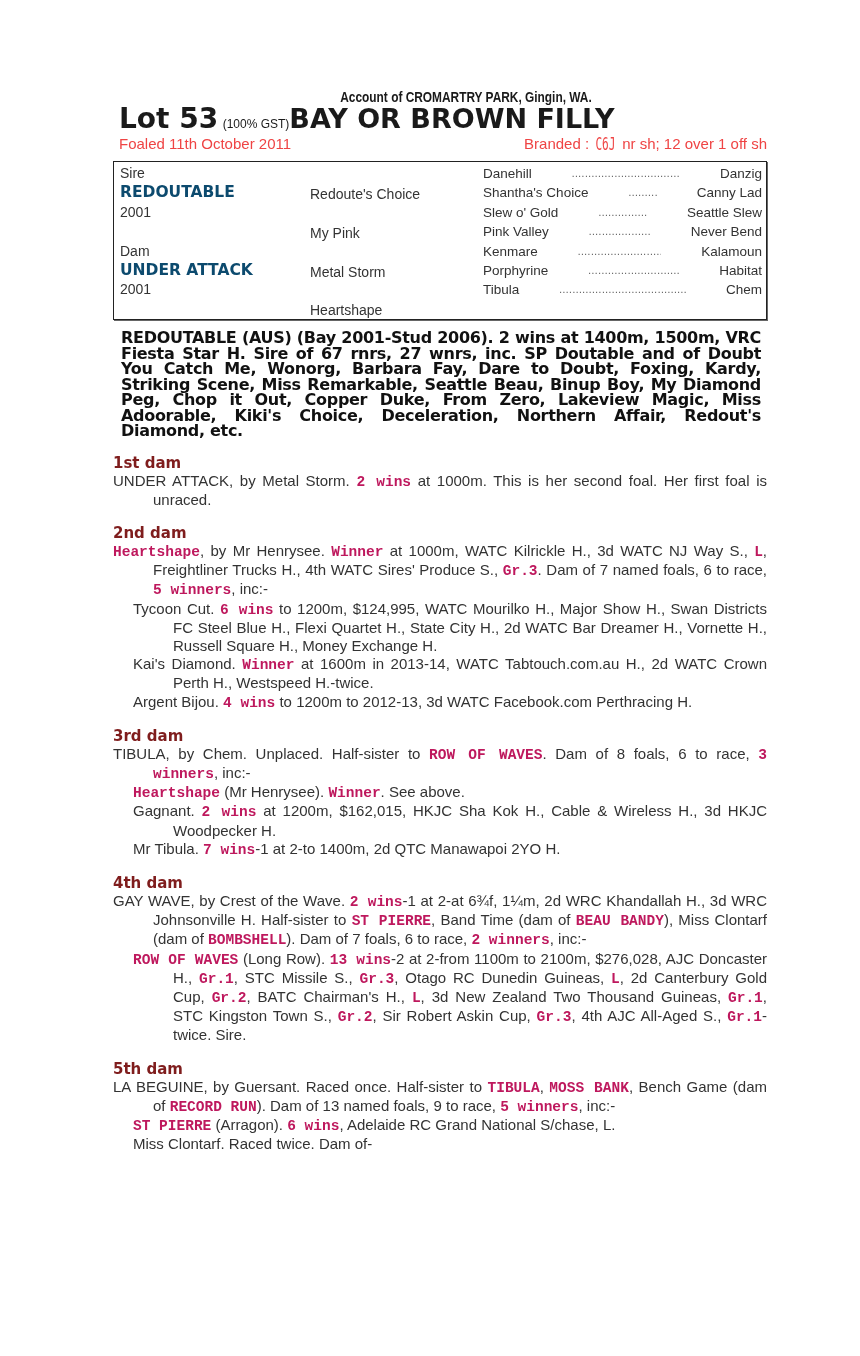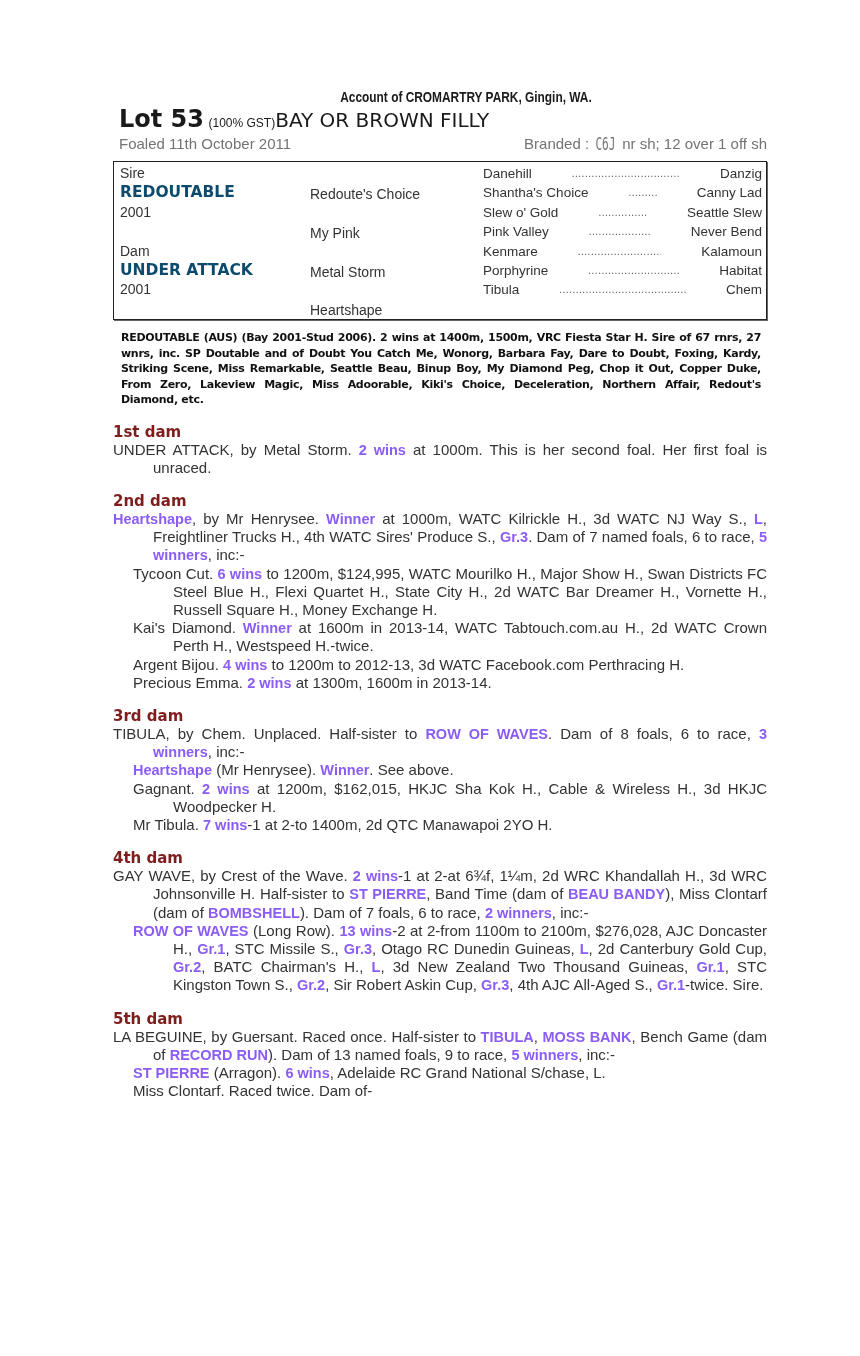--- a/index.html
+++ b/index.html
@@ -7,26 +7,26 @@
     width: 860px; height: 1356px; position: relative; overflow: hidden;
     font-family: "Liberation Sans", sans-serif; color: #1a1a1a;
   }
   .page { position: absolute; left: 113px; top: 88px; width: 654px; }
   .account {
     text-align: center; font-weight: bold; font-size: 14.5px;
     transform: scaleX(0.82); transform-origin: center; letter-spacing: 0px;
     height: 18px; line-height: 18px; margin-left: 52px;
   }
   .lotline { height: 26px; line-height: 26px; white-space: nowrap; margin-left: 6px; }
-  .lotline .lot { font-family: "DejaVu Sans", sans-serif; font-weight: bold; font-size: 24px; }
+  .lotline .lot { font-family: "DejaVu Sans", sans-serif; font-weight: bold; font-size: 28px; }
   .lotline .gst { font-size: 12px; }
-  .lotline .title { font-family: "DejaVu Sans", sans-serif; font-weight: normal; font-size: 20px; }
+  .lotline .title { font-family: "DejaVu Sans", sans-serif; font-weight: bold; font-size: 27px; }
   .foaled {
     display: flex; justify-content: space-between; font-size: 15px;
-    height: 24px; line-height: 24px; margin-left: 6px; color: #737373;
+    height: 24px; line-height: 24px; margin-left: 6px; color: #ef4444;
   }
   .brand-mark {
     display: inline-block; font-family: "DejaVu Sans Mono", monospace; font-size: 17px;
     transform: scaleX(0.65); margin: 0 -3px; vertical-align: -1px;
   }
   .ped {
     margin-top: 5px; border: 1.5px solid #222; box-shadow: 1px 1px 0 #666;
     height: 157px; position: relative; font-size: 14px; color: #333;
   }
   .ped .col1 { position: absolute; left: 6px; top: 2px; width: 180px; }
@@ -38,35 +38,35 @@
   .ped .g {
     display: flex; height: 19.4px; line-height: 19.4px; font-size: 13.5px; white-space: nowrap; gap: 40px;
   }
   .ped .g .a { flex: none; }
   .ped .g .dots { flex: 1; overflow: hidden; color: #555; font-size: 10px; letter-spacing: 0.5px; }
   .ped .g .dots::before { content: "............................................................................................................"; }
   .ped .g .b { flex: none; }
 
   .sire-blurb {
     margin: 10px 0 0 8px; width: 640px;
-    font-family: "DejaVu Sans", sans-serif; font-weight: bold; font-size: 11px;
+    font-family: "DejaVu Sans", sans-serif; font-weight: bold; font-size: 16px;
     line-height: 15.5px; text-align: justify; color: #111; letter-spacing: -0.3px;
   }
   .sec { margin-top: 15px; }
   .sec h3 {
     margin: 0; font-family: "DejaVu Sans", sans-serif; font-weight: bold; font-size: 15px;
     line-height: 18px; color: #7f1d1d;
   }
   .p {
     font-size: 15px; line-height: 18.2px; text-align: justify; color: #333;
     padding-left: 40px; text-indent: -40px; margin: 0;
   }
   .p.l1 { padding-left: 60px; text-indent: -40px; }
   .p.l2 { padding-left: 88px; text-indent: -46px; }
-  .p b, .p .bb { font-family: Liberation Sans, sans-serif; font-weight: bold; color: #8b5cf6; font-size: 14.5px; }
+  .p b, .p .bb { font-family: Liberation Mono, monospace; font-weight: bold; color: #be185d; font-size: 14.5px; }
 </style>
 </head>
 <body>
 
 <div class="page">
   <div class="account">Account of CROMARTRY PARK, Gingin, WA.</div>
   <div class="lotline">
     <span class="lot">Lot 53</span>
     <span class="gst">(100% GST)</span><span class="title">BAY OR BROWN FILLY</span>
   </div>
@@ -143,21 +143,20 @@
       <div class="sec">
         <h3>1st dam</h3>
         <p class="p "><span>UNDER ATTACK, by Metal Storm. </span><b>2 wins</b><span> at 1000m. This is her second foal. Her first foal is unraced.</span></p>
       </div>
       <div class="sec">
         <h3>2nd dam</h3>
         <p class="p "><b>Heartshape</b><span>, by Mr Henrysee. </span><b>Winner</b><span> at 1000m, WATC Kilrickle H., 3d WATC NJ Way S., </span><b>L</b><span>, Freightliner Trucks H., 4th WATC Sires' Produce S., </span><b>Gr.3</b><span>. Dam of 7 named foals, 6 to race, </span><b>5 winners</b><span>, inc:-</span></p>
         <p class="p l1"><span>Tycoon Cut. </span><b>6 wins</b><span> to 1200m, $124,995, WATC Mourilko H., Major Show H., Swan Districts FC Steel Blue H., Flexi Quartet H., State City H., 2d WATC Bar Dreamer H., Vornette H., Russell Square H., Money Exchange H.</span></p>
         <p class="p l1"><span>Kai's Diamond. </span><b>Winner</b><span> at 1600m in 2013-14, WATC Tabtouch.com.au H., 2d WATC Crown Perth H., Westspeed H.-twice.</span></p>
         <p class="p l1"><span>Argent Bijou. </span><b>4 wins</b><span> to 1200m to 2012-13, 3d WATC Facebook.com Perthracing H.</span></p>
-        <p class="p l1"><span>Precious Emma. </span><b>2 wins</b><span> at 1300m, 1600m in 2013-14.</span></p>
       </div>
       <div class="sec">
         <h3>3rd dam</h3>
         <p class="p "><span>TIBULA, by Chem. Unplaced. Half-sister to </span><b>ROW OF WAVES</b><span>. Dam of 8 foals, 6 to race, </span><b>3 winners</b><span>, inc:-</span></p>
         <p class="p l1"><b>Heartshape</b><span> (Mr Henrysee). </span><b>Winner</b><span>. See above.</span></p>
         <p class="p l1"><span>Gagnant. </span><b>2 wins</b><span> at 1200m, $162,015, HKJC Sha Kok H., Cable &amp; Wireless H., 3d HKJC Woodpecker H.</span></p>
         <p class="p l1"><span>Mr Tibula. </span><b>7 wins</b><span>-1 at 2-to 1400m, 2d QTC Manawapoi 2YO H.</span></p>
       </div>
       <div class="sec">
         <h3>4th dam</h3>

